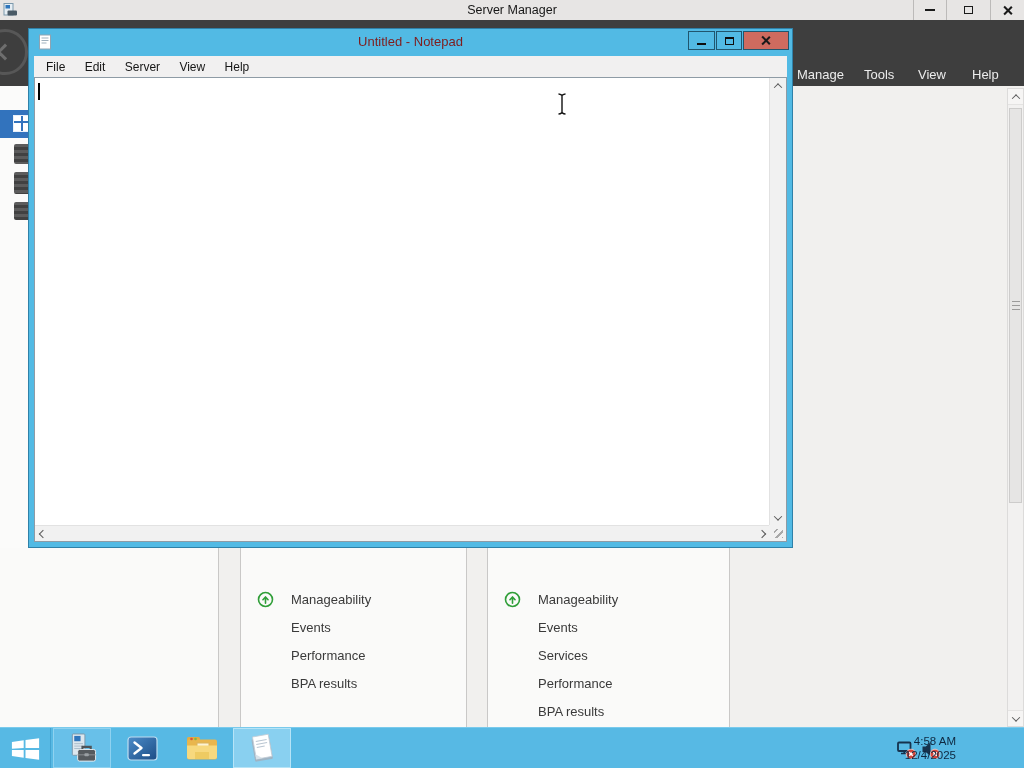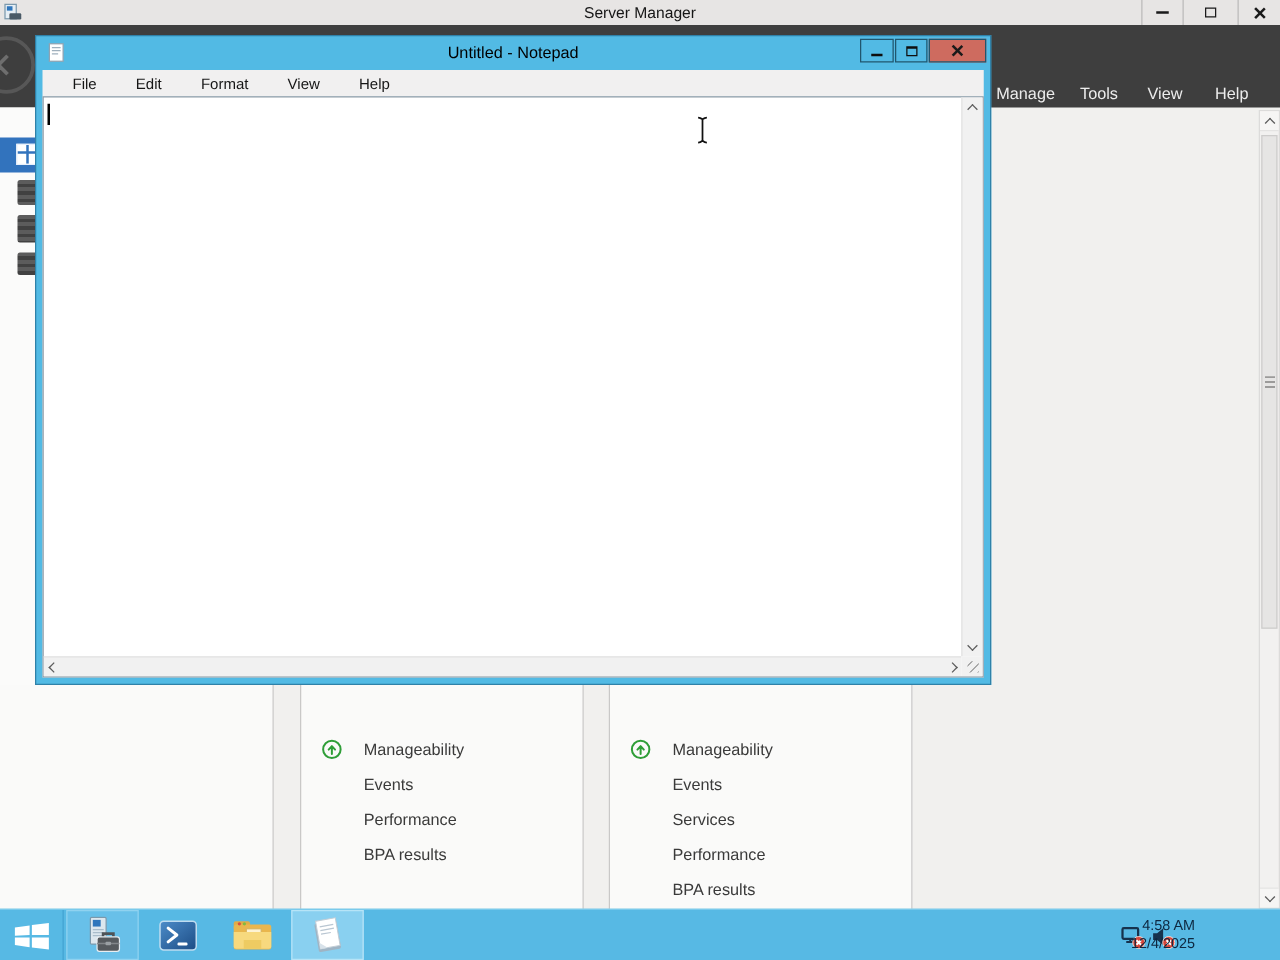--- a/index.html
+++ b/index.html
@@ -64,28 +64,28 @@
   .chev-up { transform:rotate(45deg) translate(1px,1px); }
   .chev-down { transform:rotate(225deg) translate(1px,1px); }
   .chev-left { transform:rotate(-45deg); }
   .chev-right { transform:rotate(135deg); }
   .chev.big { width:12px; height:12px; border-color:#6E6E6E; border-width:3px; }
 
   
   .np-window { position:absolute; left:28px; top:28px; width:765px; height:520px; background:#52BAE4; border:1px solid #2F81A8; z-index:10; }
   .np-titlebar { position:absolute; left:0; top:0; right:0; height:27px; }
   .np-app-icon { position:absolute; left:9px; top:5px; width:14px; height:16px; }
-  .np-title { position:absolute; left:0; right:0; top:0; height:18px; text-align:center; font-size:13px; line-height:26px; color:#000000; }
+  .np-title { position:absolute; left:0; right:0; top:0; height:18px; text-align:center; font-size:13px; line-height:26px; color:#7f1d1d; }
   .np-cbtn { position:absolute; top:2px; height:19px; border:1px solid #20566E; display:flex; align-items:center; justify-content:center; cursor:default; }
   .np-min { left:659px; width:27px; } .np-max { left:687px; width:26px; }
   .np-cls { left:714px; width:46px; background:#CE6B5F; }
   .np-minbar { width:9px; height:2px; background:#0E0E0E; margin-top:6px; }
   .np-maxsq { width:9px; height:8px; border:1.2px solid #0E0E0E; border-top-width:2.2px; }
   .np-menubar { position:absolute; left:5px; right:5px; top:27px; height:21px; background:#F1F0F0; font-size:12px; color:#161616; padding-left:4px; }
-  .np-menubar span { display:inline-block; padding:3px 8px 0 8px; line-height:17px; cursor:default;margin-left:12px; }
+  .np-menubar span { display:inline-block; padding:3px 8px 0 8px; line-height:17px; cursor:default; }
   .np-body { position:absolute; left:5px; right:5px; top:48px; bottom:5px; background:#FFF; border:1px solid #8E9BA5; }
   .np-caret { position:absolute; left:3px; top:5px; width:1.5px; height:17px; background:#000; }
   .np-ibeam { position:absolute; left:521px; top:14px; }
   .np-vscroll { position:absolute; top:0; right:0; bottom:16px; width:17px; background:#F1F1F1; border-left:1px solid #E2E2E2; }
   .np-hscroll { position:absolute; left:0; right:17px; bottom:0; height:16px; background:#F1F1F1; border-top:1px solid #E2E2E2; }
   .np-vscroll .sbx { position:absolute; left:0; right:0; height:15px; display:flex; align-items:center; justify-content:center; }
   .np-vscroll .sbx.top { top:0; } .np-vscroll .sbx.bot { bottom:0; }
   .np-hscroll .sbx { position:absolute; top:0; bottom:0; width:15px; display:flex; align-items:center; justify-content:center; }
   .np-hscroll .sbx.lft { left:0; } .np-hscroll .sbx.rgt { right:0; }
   .np-grip { position:absolute; right:0; bottom:0; width:17px; height:16px; background:#F1F1F1; }
@@ -229,21 +229,21 @@
       <span class="np-cbtn np-max">
           <span class="np-maxsq"></span>
         </span>
       <span class="np-cbtn np-cls">
           <span class="xglyph"></span>
         </span>
     </div>
     <div class="np-menubar">
       <span>File</span>
       <span>Edit</span>
-      <span>Format</span>
+      <span>Server</span>
       <span>View</span>
       <span>Help</span>
     </div>
     <div class="np-body">
       <span></span>
       <span class="np-caret"></span>
       <span class="np-ibeam">
         <svg width="12" height="24" viewBox="0 0 12 24">
           <path d="M6 3 V21 M2.5 2 C4 2 5 2.6 6 3.4 C7 2.6 8 2 9.5 2 M2.5 22 C4 22 5 21.4 6 20.6 C7 21.4 8 22 9.5 22" fill="none" stroke="#111" stroke-width="1.4"></path>
         </svg>

